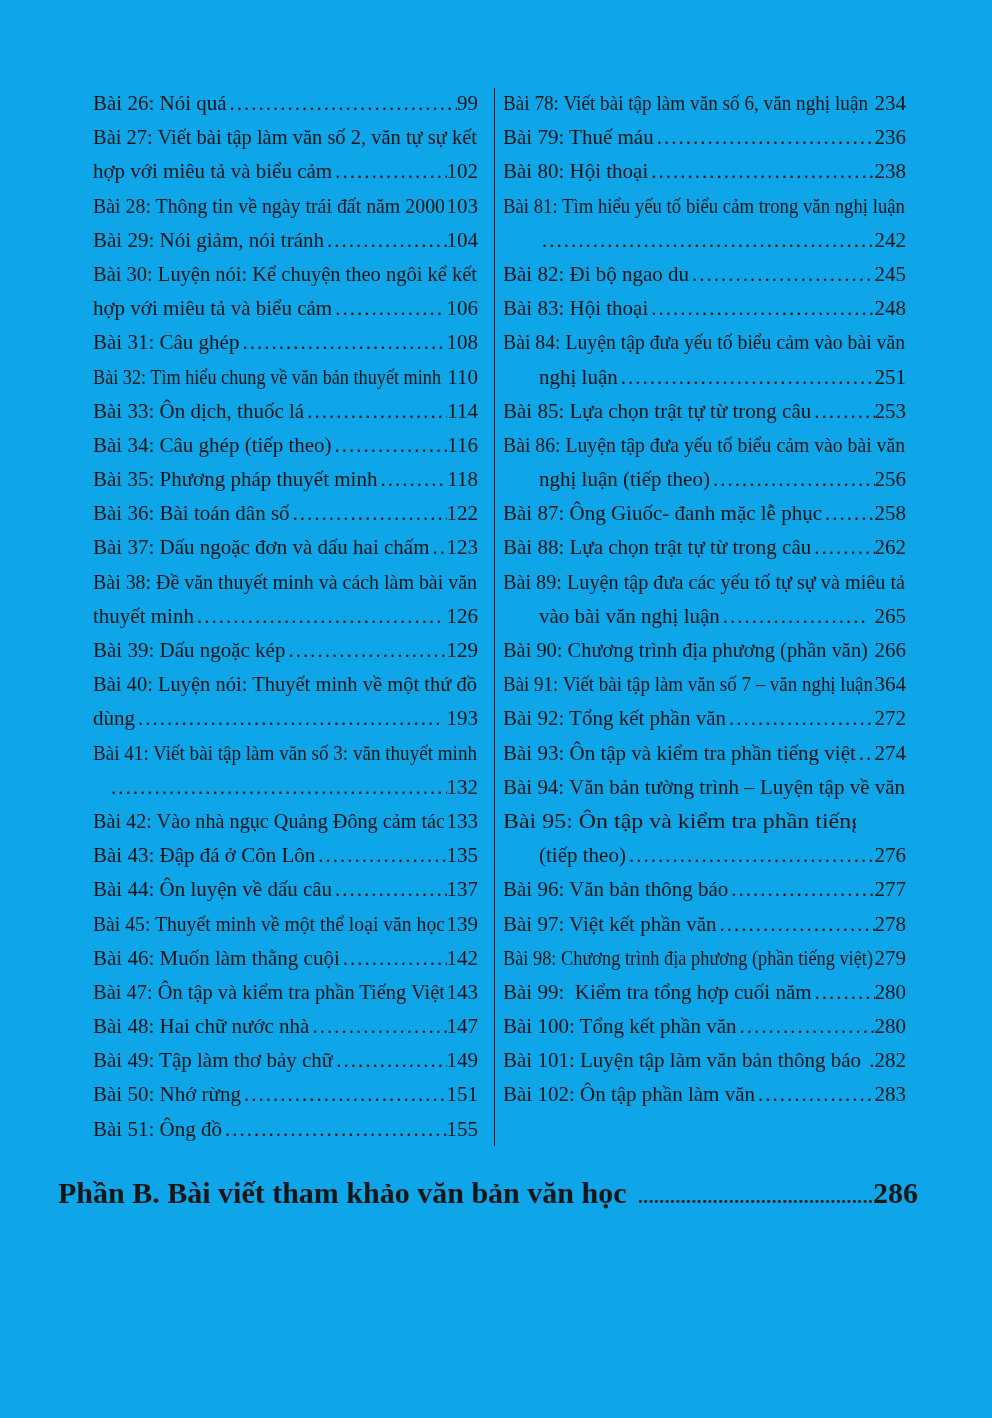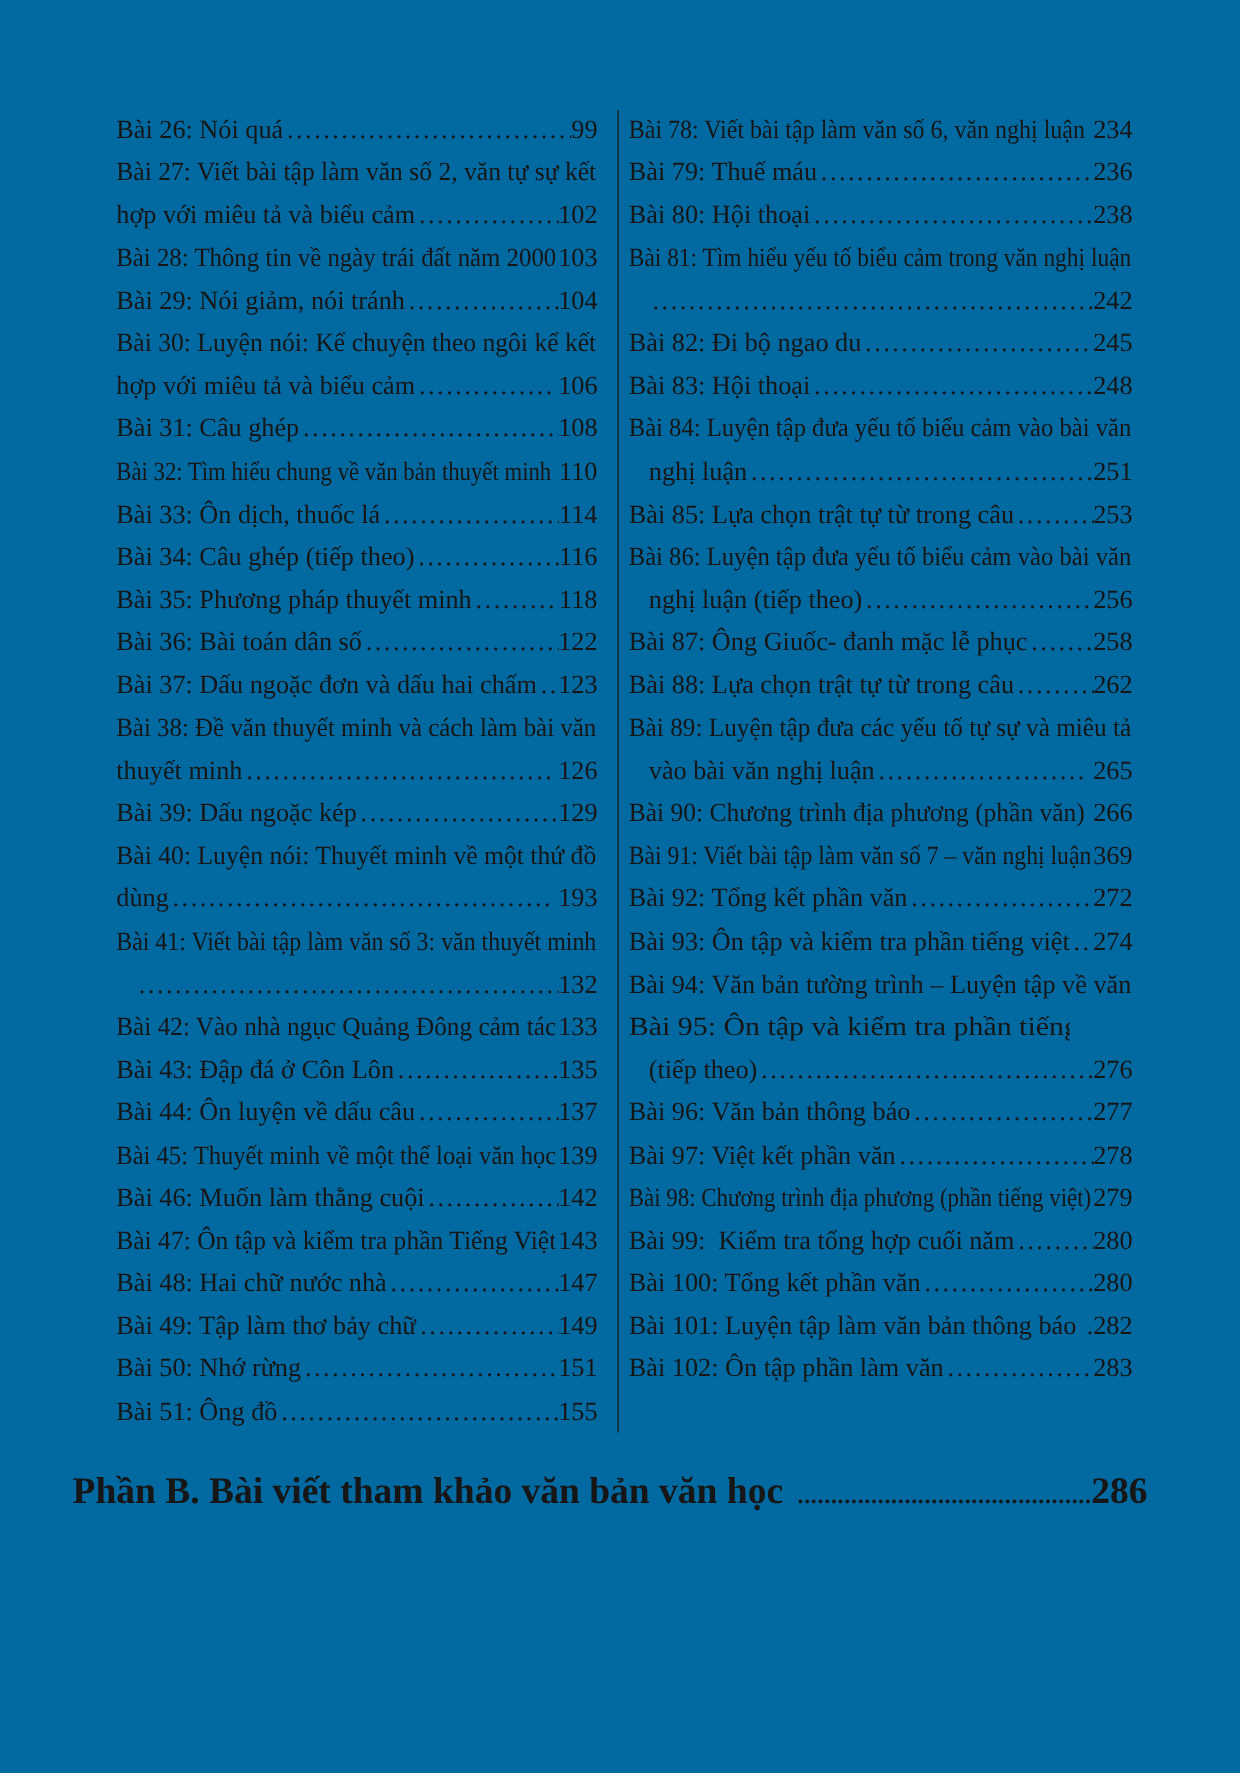--- a/index.html
+++ b/index.html
@@ -1,20 +1,20 @@
 <!DOCTYPE html>
 <html lang="vi"><head>
 <meta charset="utf-8">
 <style>
   html, body { margin: 0; padding: 0; background: #ffffff; }
   .page {
     position: relative;
     width: 992px;
     height: 1418px;
-    background: #0369a1;
+    background: #0ea5e9;
     color: #161616;
     font-family: "Liberation Serif", "DejaVu Serif", serif;
     overflow: hidden;
   }
   .col { position: absolute; top: 86px; }
   .col-left  { left: 93px;  width: 385px; }
   .col-right { left: 503px; width: 403px; }
   .divider {
     position: absolute;
     left: 494px; top: 88px;
@@ -24,21 +24,21 @@
   .row {
     display: flex;
     align-items: baseline;
     height: 34.19px;
     line-height: 34.19px;
     font-size: 21px;
     white-space: pre;
   }
   .col-left  .ind1 { margin-left: 15px; }
   .col-left  .ind2 { }
-  .col-right .ind2 { margin-left: 16px; }
+  .col-right .ind2 { margin-left: 36px; }
   .t  { flex: 0 1 auto; min-width: 0; overflow: hidden; }
   .ti { display: inline-block; white-space: pre; transform-origin: left center; }
   .dots { flex: 1 1 0; min-width: 0; overflow: hidden; padding-left: 3px; }
   .dots::after {
     content: "..........................................................................................................................................................................................";
     letter-spacing: 2px;
   }
   .p { flex: 0 0 auto; }
   .footer {
     position: absolute;
@@ -102,21 +102,21 @@
       <div class="row"><span class="t"><span class="ti" style="transform: scaleX(0.938499);">Bài 84: Luyện tập đưa yếu tố biểu cảm vào bài văn</span></span></div>
       <div class="row ind2"><span class="t"><span class="ti">nghị luận</span></span><span class="dots"></span><span class="p">251</span></div>
       <div class="row"><span class="t"><span class="ti">Bài 85: Lựa chọn trật tự từ trong câu</span></span><span class="dots"></span><span class="p">253</span></div>
       <div class="row"><span class="t"><span class="ti" style="transform: scaleX(0.938499);">Bài 86: Luyện tập đưa yếu tố biểu cảm vào bài văn</span></span></div>
       <div class="row ind2"><span class="t"><span class="ti">nghị luận (tiếp theo)</span></span><span class="dots"></span><span class="p">256</span></div>
       <div class="row"><span class="t"><span class="ti">Bài 87: Ông Giuốc- đanh mặc lễ phục</span></span><span class="dots"></span><span class="p">258</span></div>
       <div class="row"><span class="t"><span class="ti">Bài 88: Lựa chọn trật tự từ trong câu</span></span><span class="dots"></span><span class="p">262</span></div>
       <div class="row"><span class="t"><span class="ti" style="transform: scaleX(0.962046);">Bài 89: Luyện tập đưa các yếu tố tự sự và miêu tả</span></span></div>
       <div class="row ind2"><span class="t"><span class="ti">vào bài văn nghị luận</span></span><span class="dots"></span><span class="p"> 265</span></div>
       <div class="row"><span class="t"><span class="ti" style="transform: scaleX(0.971288);">Bài 90: Chương trình địa phương (phần văn) </span></span><span class="dots"></span><span class="p">266</span></div>
-      <div class="row"><span class="t"><span class="ti" style="transform: scaleX(0.902164);">Bài 91: Viết bài tập làm văn số 7 – văn nghị luận</span></span><span class="dots"></span><span class="p">369</span></div>
+      <div class="row"><span class="t"><span class="ti" style="transform: scaleX(0.902164);">Bài 91: Viết bài tập làm văn số 7 – văn nghị luận</span></span><span class="dots"></span><span class="p">364</span></div>
       <div class="row"><span class="t"><span class="ti">Bài 92: Tổng kết phần văn</span></span><span class="dots"></span><span class="p">272</span></div>
       <div class="row"><span class="t"><span class="ti">Bài 93: Ôn tập và kiểm tra phần tiếng việt</span></span><span class="dots"></span><span class="p">274</span></div>
       <div class="row"><span class="t"><span class="ti" style="transform: scaleX(0.999107);">Bài 94: Văn bản tường trình – Luyện tập về văn</span></span></div>
       <div class="row"><span class="t"><span class="ti" style="transform: scaleX(1.13936);">Bài 95: Ôn tập và kiểm tra phần tiếng việt</span></span></div>
       <div class="row ind2"><span class="t"><span class="ti">(tiếp theo)</span></span><span class="dots"></span><span class="p">276</span></div>
       <div class="row"><span class="t"><span class="ti">Bài 96: Văn bản thông báo</span></span><span class="dots"></span><span class="p">277</span></div>
       <div class="row"><span class="t"><span class="ti">Bài 97: Việt kết phần văn</span></span><span class="dots"></span><span class="p">278</span></div>
       <div class="row"><span class="t"><span class="ti" style="transform: scaleX(0.872449);">Bài 98: Chương trình địa phương (phần tiếng việt)</span></span><span class="p">279</span></div>
       <div class="row"><span class="t"><span class="ti">Bài 99:  Kiểm tra tổng hợp cuối năm</span></span><span class="dots"></span><span class="p">280</span></div>
       <div class="row"><span class="t"><span class="ti">Bài 100: Tổng kết phần văn</span></span><span class="dots"></span><span class="p">280</span></div>

